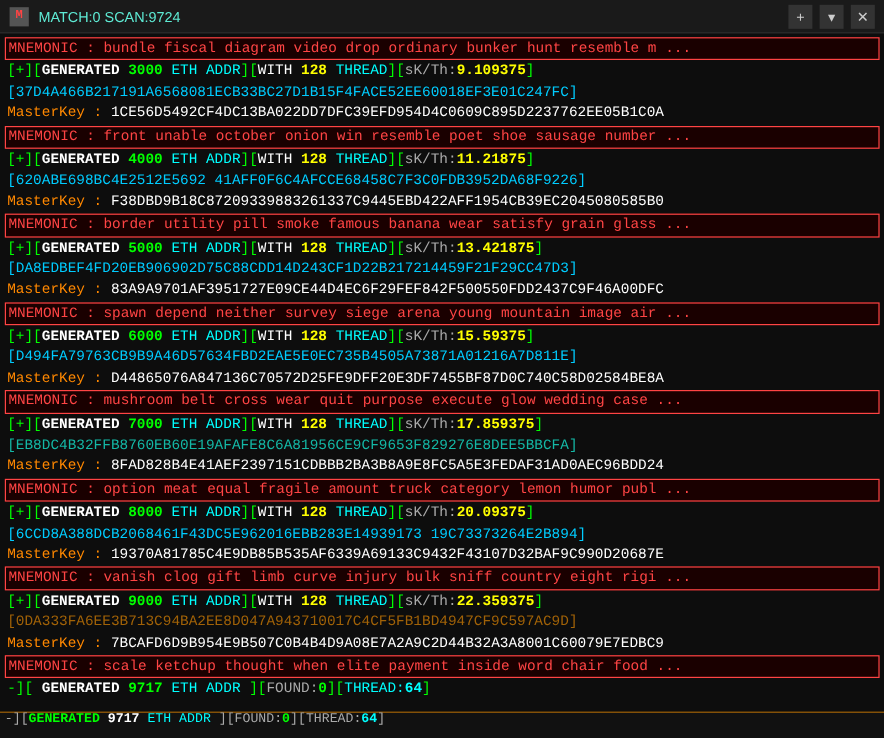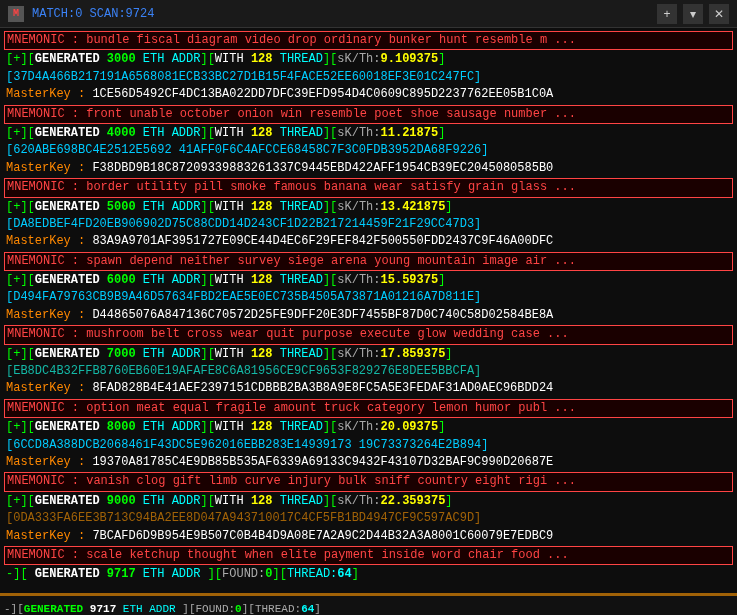--- a/index.html
+++ b/index.html
@@ -29,23 +29,23 @@
     .title-icon {
       width: 16px;
       height: 16px;
       background: #555;
       display: flex;
       align-items: center;
       justify-content: center;
       font-size: 10px;
     }
     .title-text {
-      color: #3b82f6;
+      color: #5eead4;
       font-size: 12px;
-      font-family: Liberation Mono, monospace;
+      font-family: Liberation Sans, sans-serif;
     }
     .title-bar-controls {
       display: flex;
       align-items: center;
       gap: 6px;
     }
     .ctrl-btn {
       background: #333;
       border: none;
       color: #ccc;
@@ -61,24 +61,24 @@
       background: #333;
     }
     .content {
       background: #0d0d0d;
       height: calc(615px - 28px - 22px);
       overflow-y: auto;
       padding: 2px 4px;
     }
     .status-bar {
       background: #111;
-      border-top: 3px solid #a16207;
+      border-top: 1px solid #a16207;
       height: 22px;
       display: flex;
-      align-items: flex-end;
+      align-items: flex-start;
       padding: 0 4px;
     }
     .line {
       line-height: 1.45;
       white-space: nowrap;
       overflow: hidden;
       font-size: 12px;
     }
     .mnemonic-line {
       color: #ff4444;

